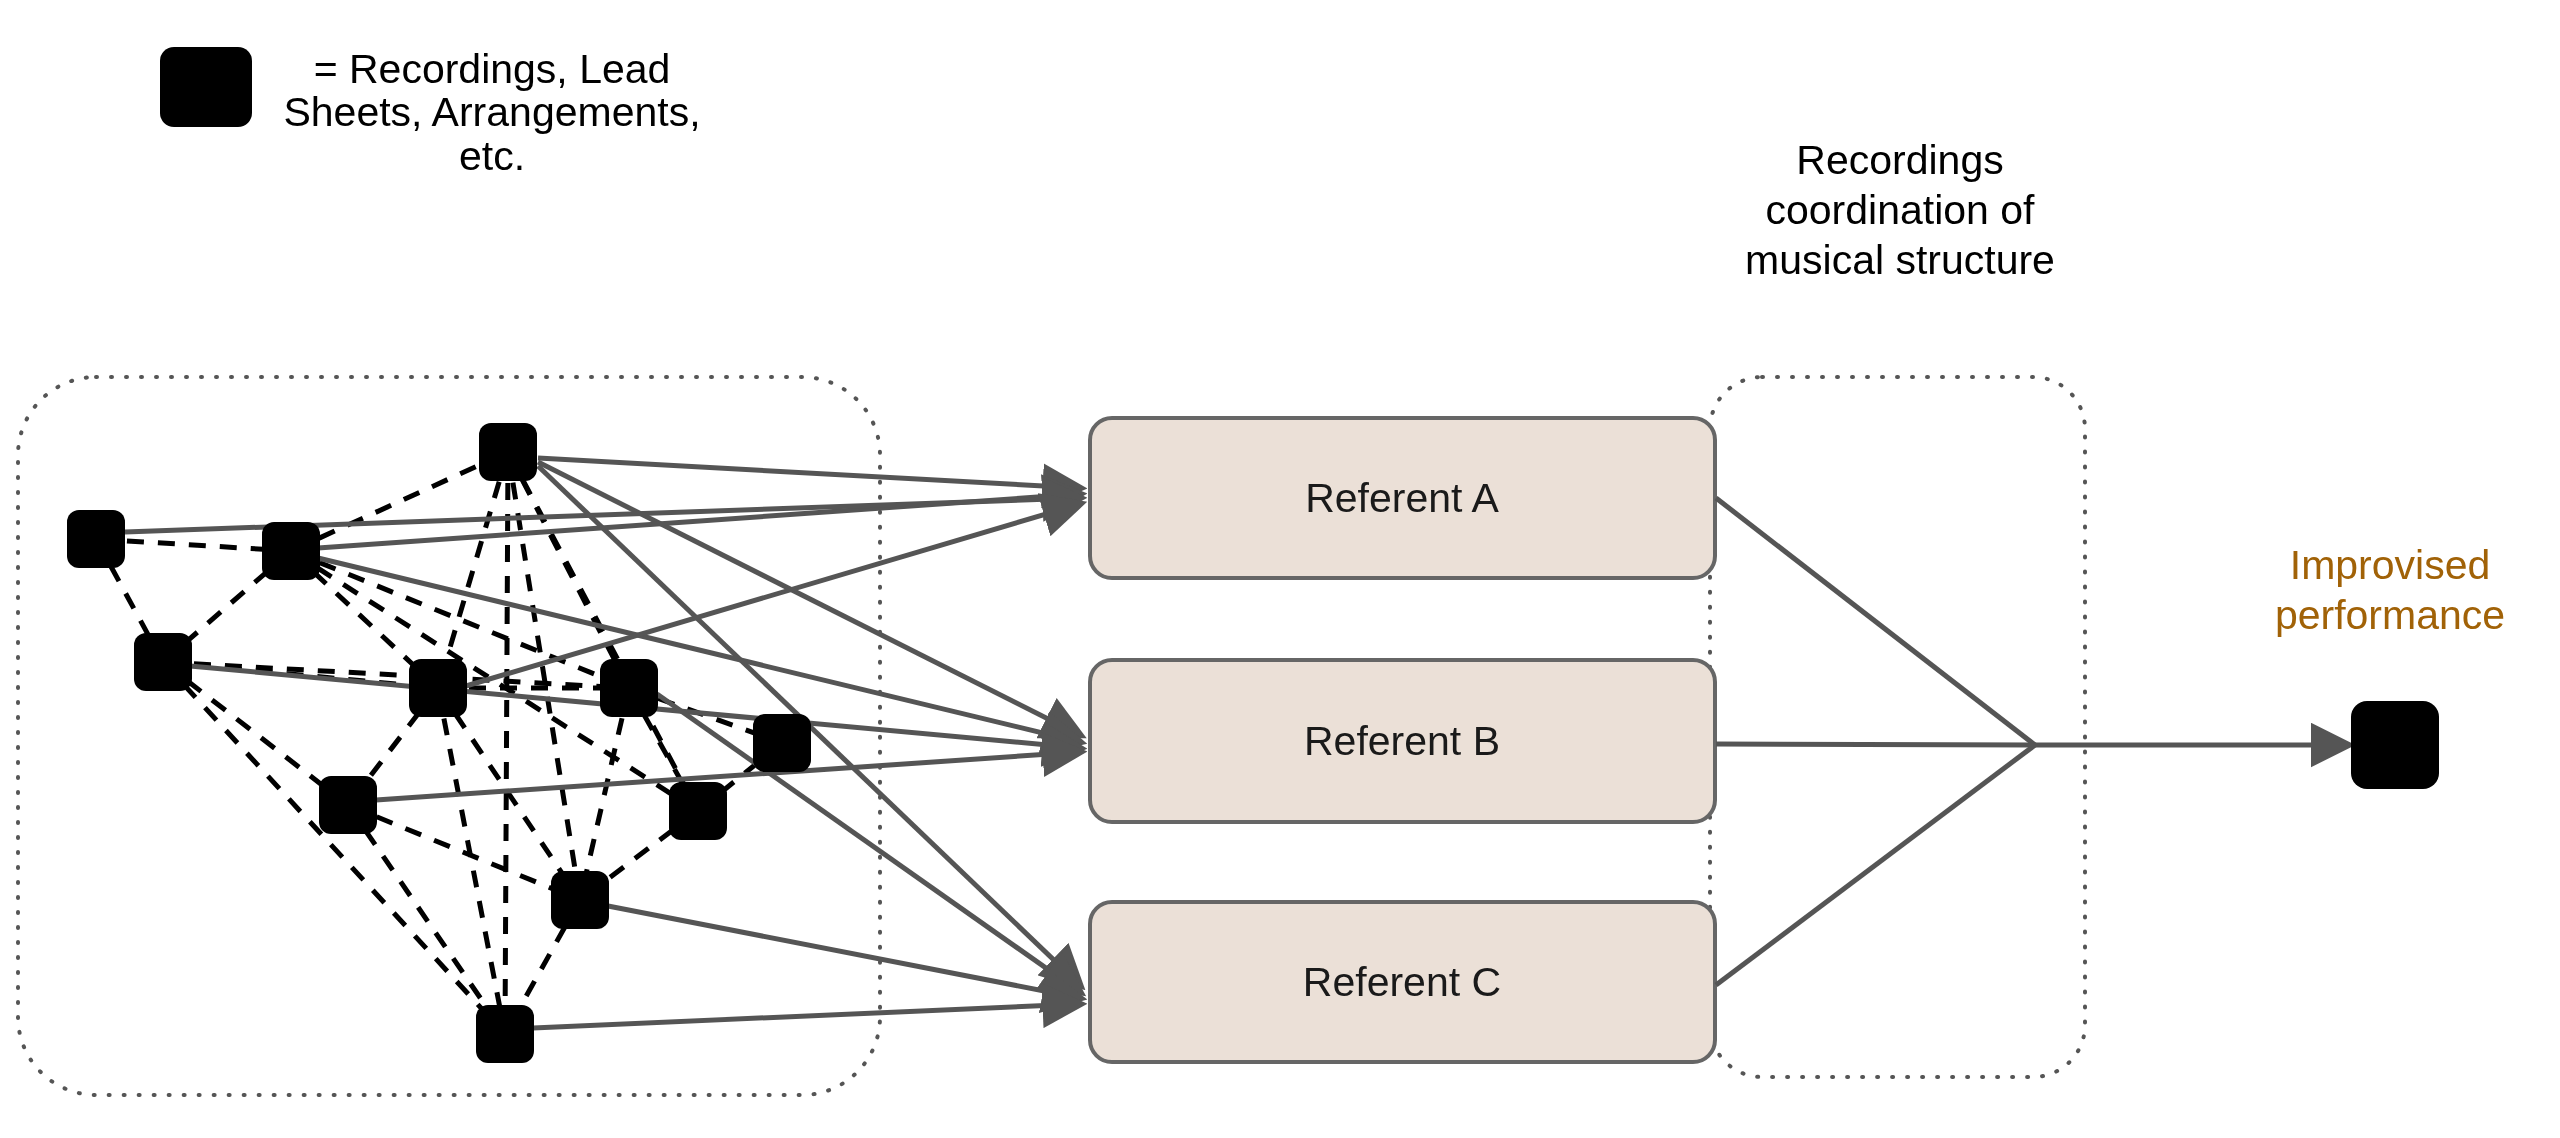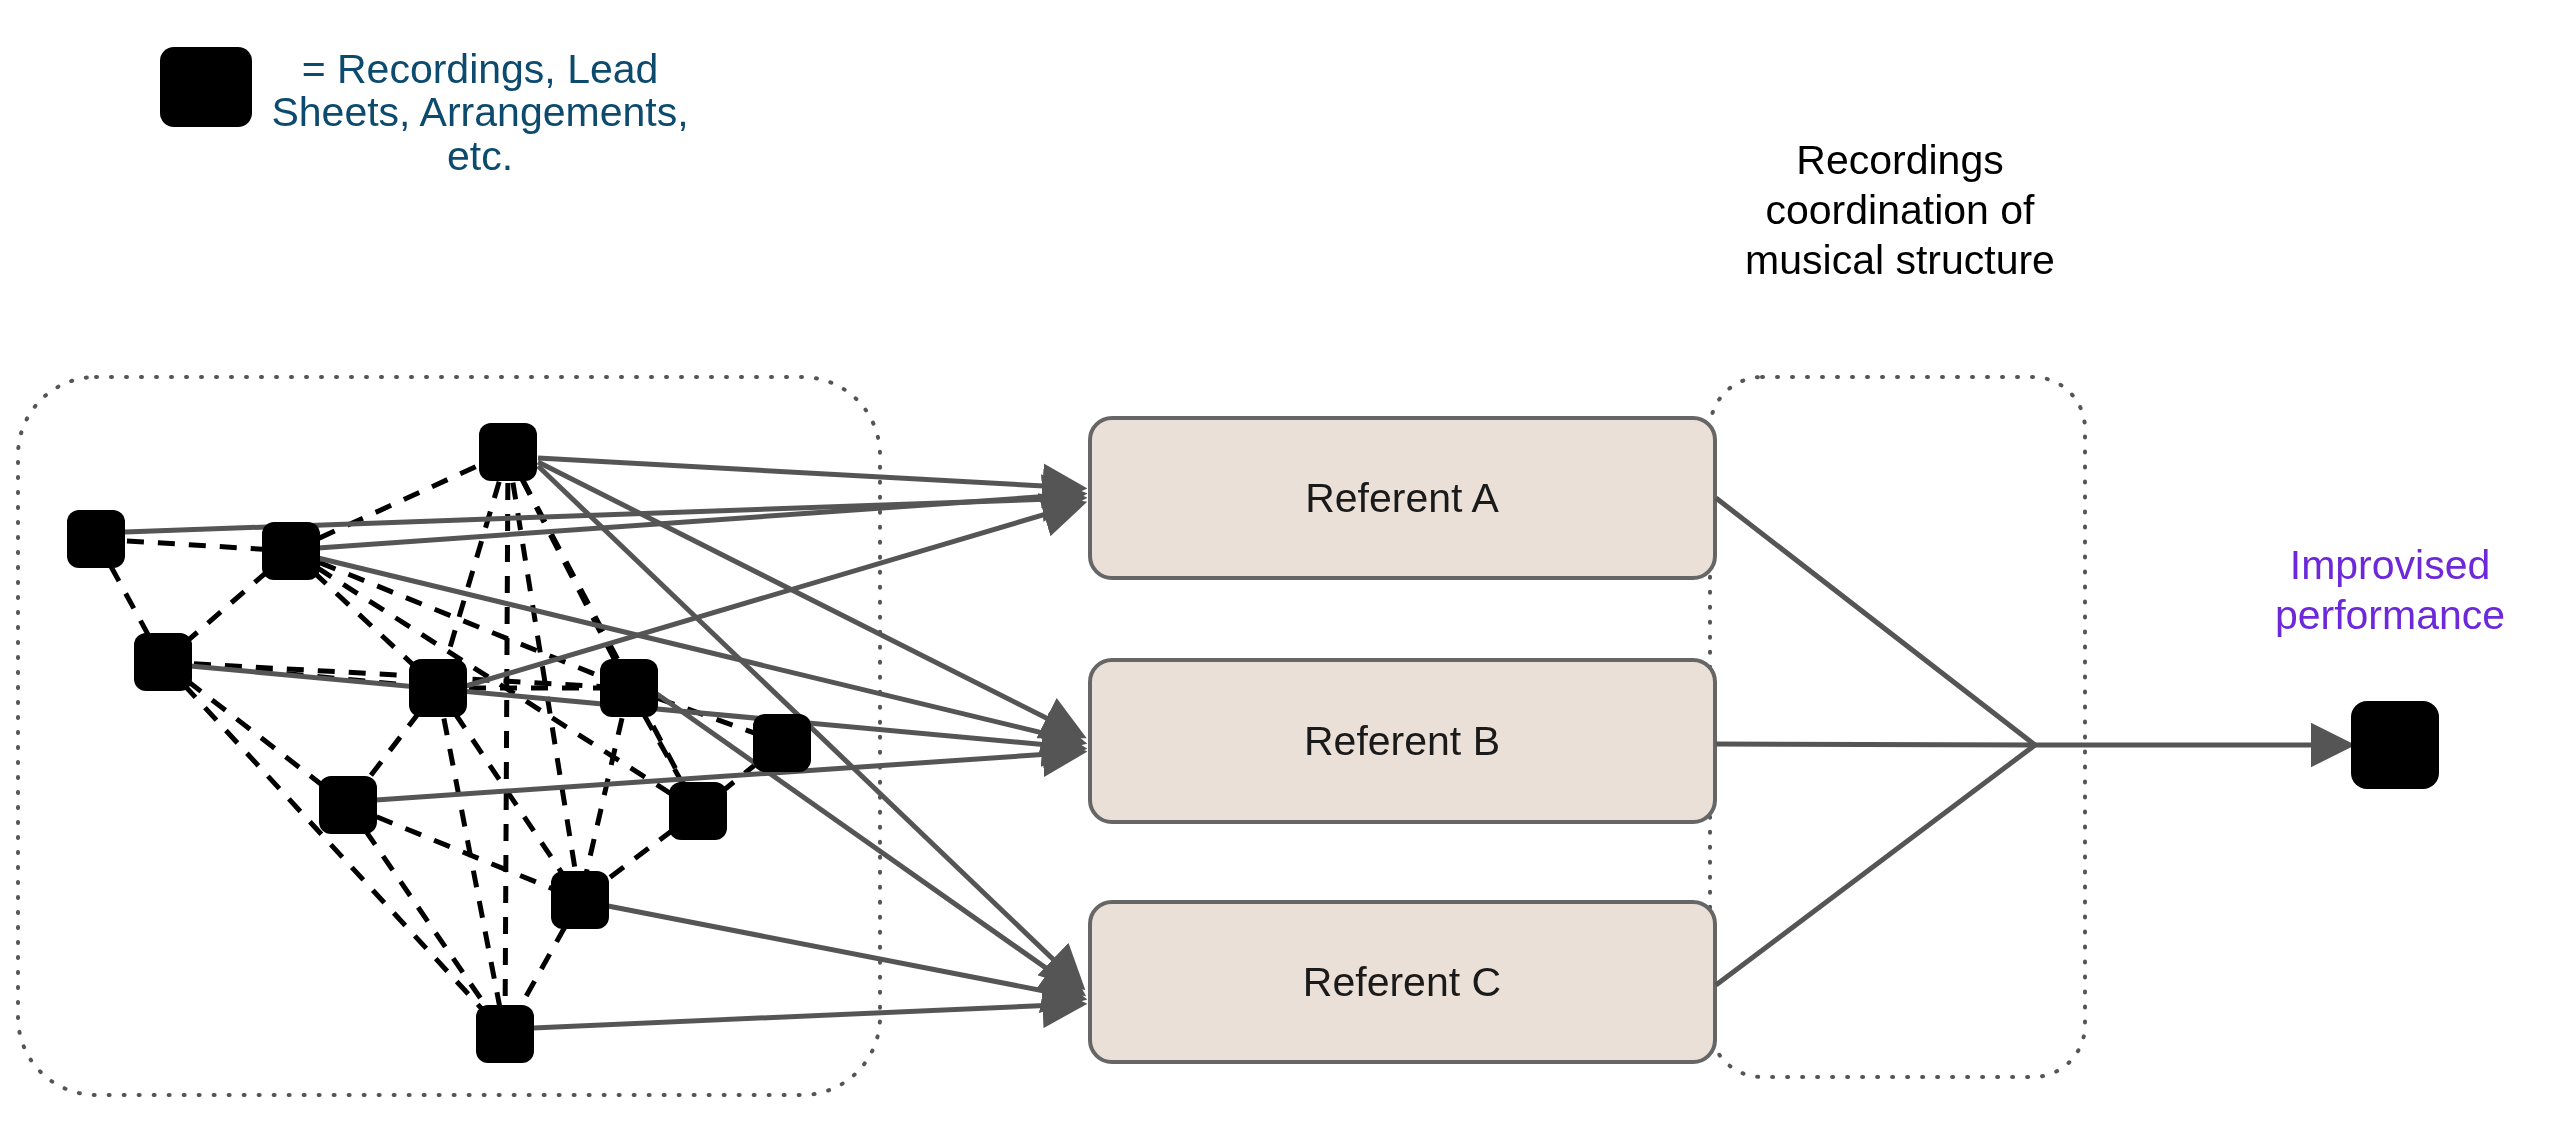--- a/index.html
+++ b/index.html
@@ -24,28 +24,28 @@
   }
   #diagram-svg {
     position: absolute;
     top: 0;
     left: 0;
     width: 2560px;
     height: 1138px;
   }
   .legend-text {
     position: absolute;
-    left: 200px;
+    left: 212px;
     top: 48px;
     width: 560px;
     text-align: center;
     font-size: 41px;
     line-height: 1.06;
     font-family: "Liberation Sans", sans-serif;
-    color: #0c4a6e;
+    color: #000000;
     white-space: pre-line;
   }
   .coord-label {
     position: absolute;
     left: 1700px;
     top: 135px;
     width: 400px;
     text-align: center;
     font-size: 41px;
     line-height: 1.22;
@@ -55,21 +55,21 @@
   }
   .improv-label {
     position: absolute;
     left: 2225px;
     top: 540px;
     width: 330px;
     text-align: center;
     font-size: 41px;
     line-height: 1.22;
     font-family: "Liberation Sans", sans-serif;
-    color: #6d28d9;
+    color: #a16207;
     white-space: pre-line;
   }
   .referent-label {
     font-family: "Liberation Sans", sans-serif;
     font-size: 41px;
     fill: #1a1a1a;
   }
 </style>
 </head>
 <body>

